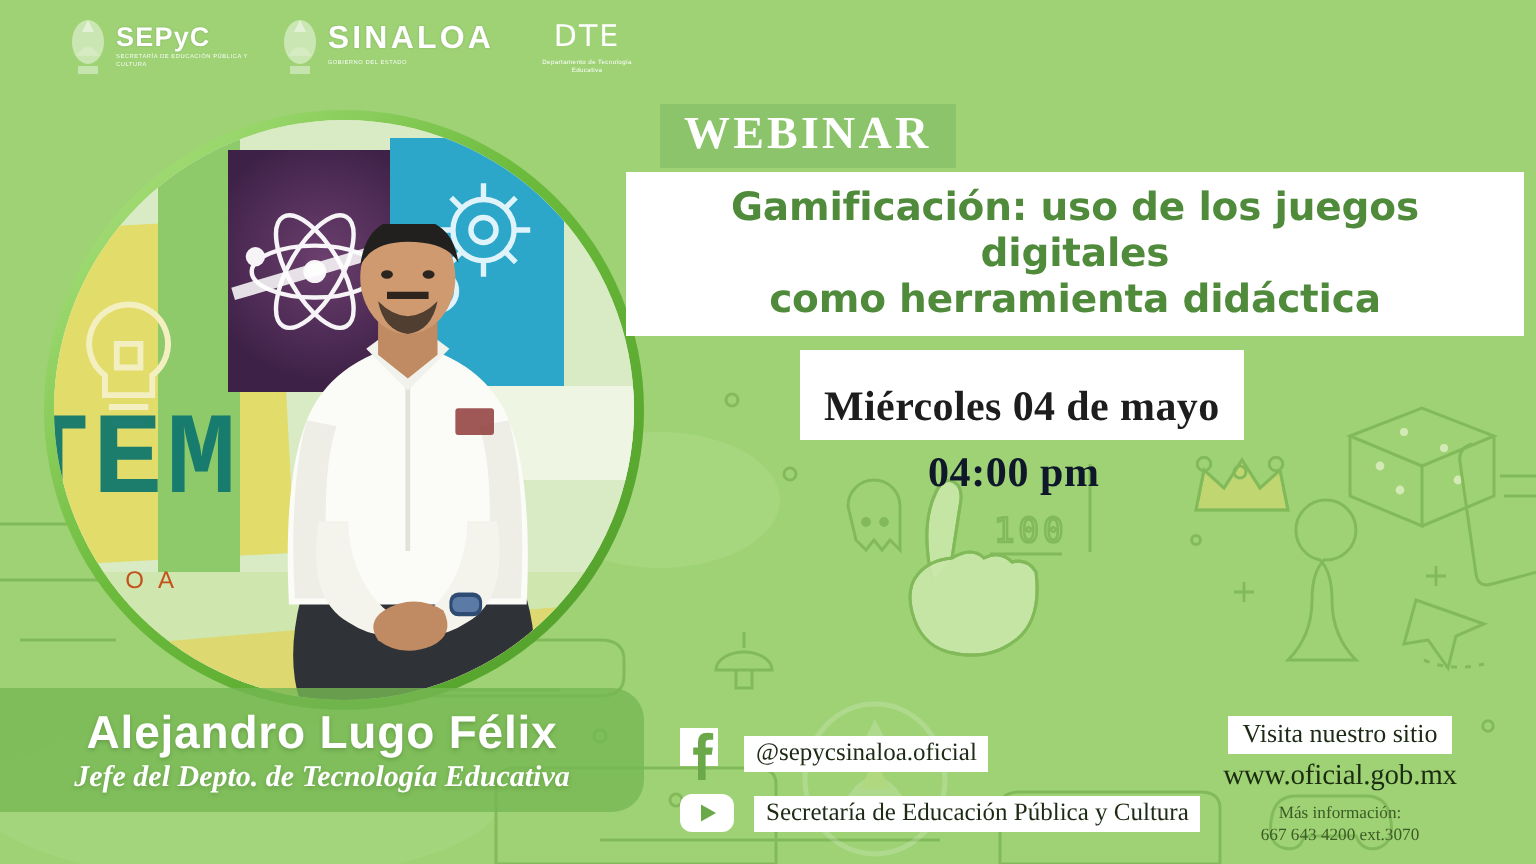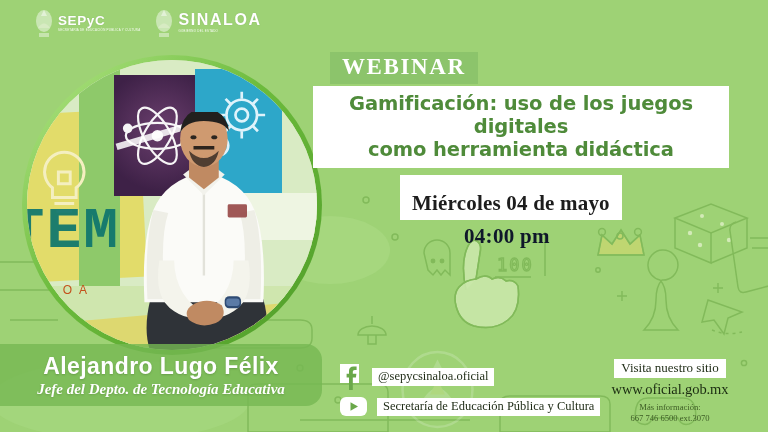--- a/index.html
+++ b/index.html
@@ -132,21 +132,21 @@
     padding: 2px 12px 4px;
     background: #8cc46b;
     z-index: 6;
   }
   #webinar-tag span {
     font-family: "Liberation Serif", serif;
     font-size: 23px; font-weight: bold; color: #ffffff;
     letter-spacing: 1.6px;
   }
   #title-box {
-    position: absolute; left: 313px; top: 86px; width: 416px;
+    position: absolute; left: 313px; top: 86px; width: 449px;
     background: #ffffff; padding: 6px 8px 7px;
     z-index: 6; text-align: center;
   }
   #title-box .line {
     font-size: 19.5px; font-weight: bold; color: #4f8b3a;
     line-height: 1.18; letter-spacing: -.1px;
     font-family: "DejaVu Sans", sans-serif;
   }
   #date-box {
     position: absolute; left: 400px; top: 175px;
@@ -316,20 +316,24 @@
         <path d="M10 2 l3 6 -6 0 z" fill="#ffffff" opacity=".7"></path>
         <path d="M4 20 q6 -9 12 0 z" fill="#e8f3da" opacity=".8"></path>
         <rect x="5" y="25" width="10" height="4" fill="#ffffff" opacity=".5"></rect>
       </svg>
       <div class="logo-txt">
         <div class="logo-main sinaloa-main">SINALOA</div>
         <div class="logo-sub">GOBIERNO DEL ESTADO</div>
       </div>
     </div>
 
+    <div id="logo-dte">
+      <div class="dte-word" style="font-size:15px;color:#fff;letter-spacing:1px;font-family:'DejaVu Sans',sans-serif;">DTE</div>
+      <div class="dte-sub">Departamento de Tecnología Educativa</div>
+    </div>
   </div>
 
   <div id="photo-ring">
     <div id="photo-clip">
       <div class="bd" id="bd-base"></div>
       <div class="bd" id="bd-yellow"></div>
       <div class="bd" id="bd-green-l"></div>
       <div class="bd" id="bd-purple"></div>
       <div class="bd" id="bd-teal"></div>
       <div class="bd" id="bd-white-strip"></div>
@@ -437,16 +441,16 @@
         <path d="M10.5 5.2 L18 9.5 L10.5 13.8 z" fill="#6aa84a"></path>
       </svg>
       <div class="social-label">Secretaría de Educación Pública y Cultura</div>
     </div>
   </div>
 
   <div id="site-block">
     <div id="site-tag">Visita nuestro sitio</div>
     <div id="site-url">www.oficial.gob.mx</div>
     <div id="more-info-label">Más información:</div>
-    <div id="more-info-phone">667 746 6500 ext.3070</div>
+    <div id="more-info-phone">667 643 4200 ext.3070</div>
   </div>
 
 </div>
 
 </body></html>

